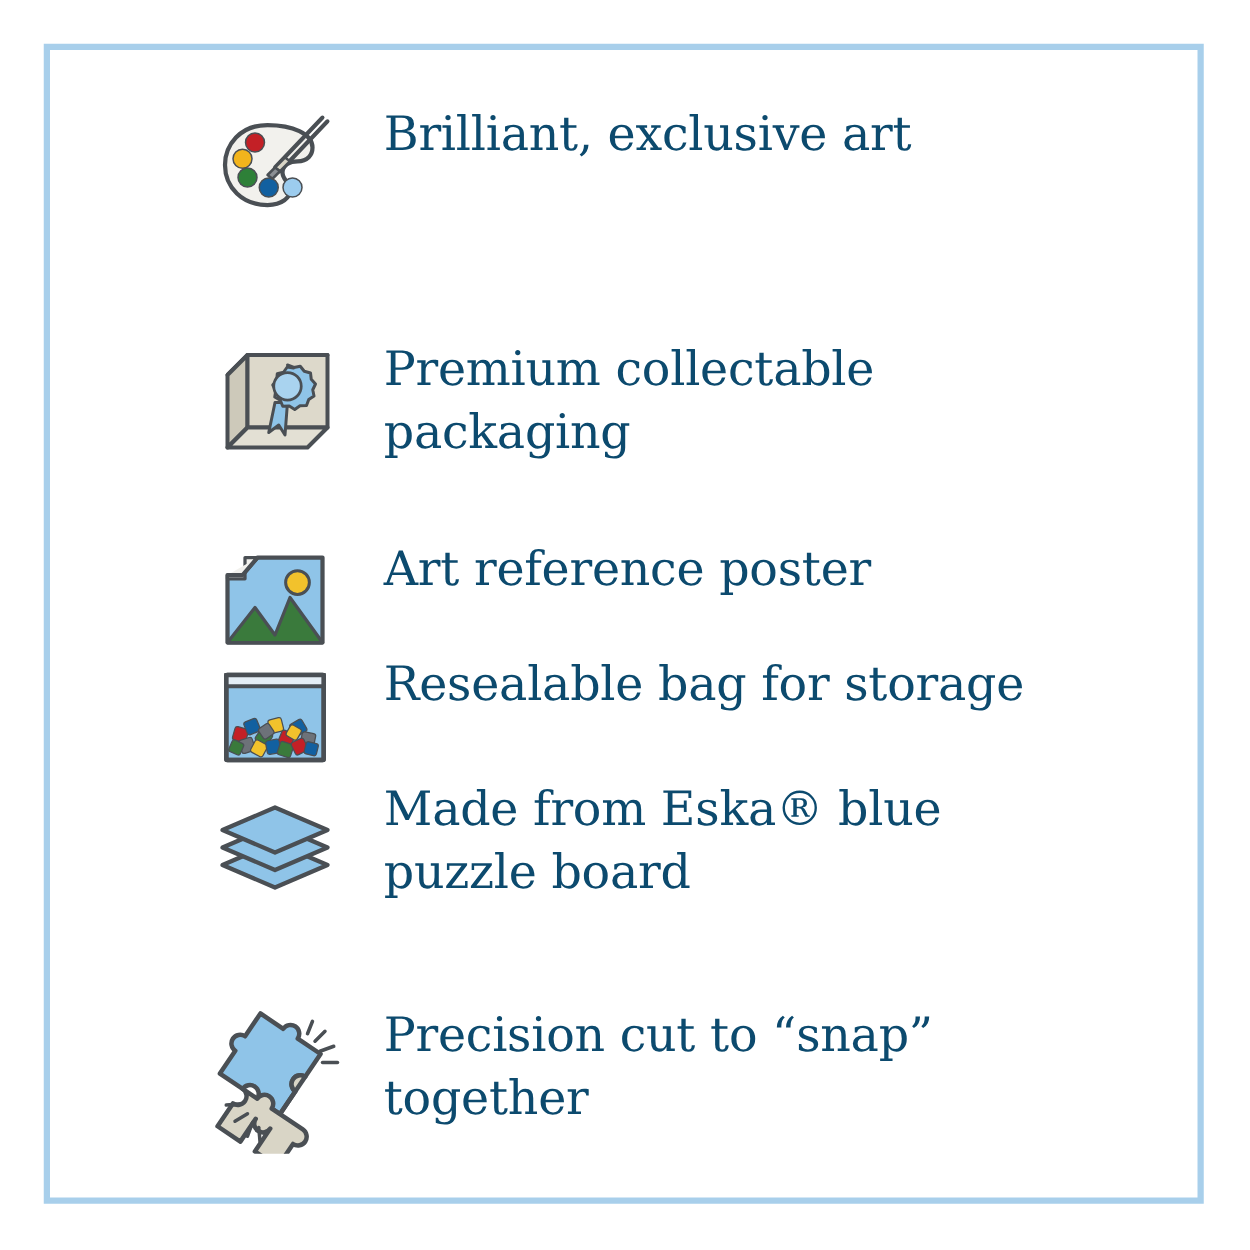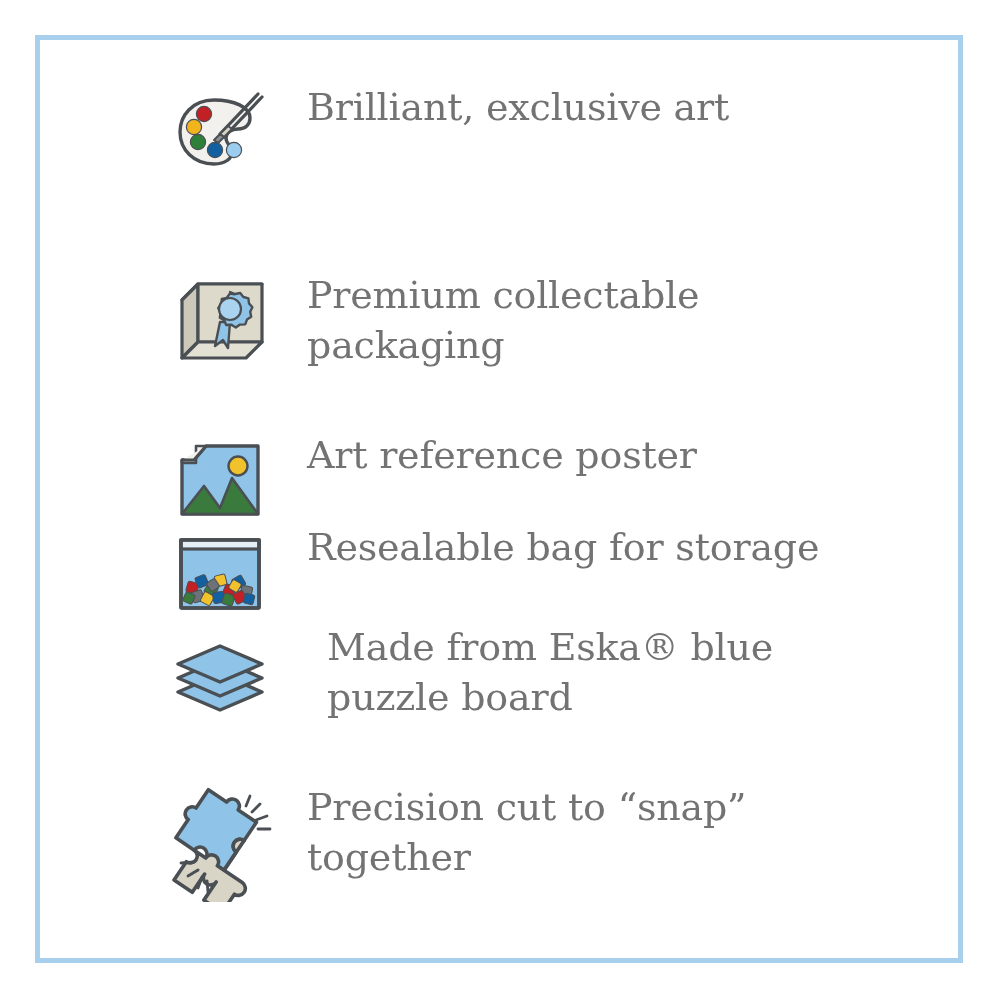--- a/index.html
+++ b/index.html
@@ -56,21 +56,21 @@
     display: flex;
     align-items: center;
     justify-content: flex-start;
   }
 
   .icon-cell svg {
     display: block;
   }
 
   .label-cell {
-    color: #737373;
+    color: #0c4a6e;
     font-family: "DejaVu Serif", "Liberation Serif", serif;
     font-size: 38px;
     line-height: 1.32;
     letter-spacing: -0.2px;
     font-weight: 400;
     padding-left: 17px;
     white-space: pre-line;
   }
 </style>
 </head>
@@ -171,36 +171,36 @@
             <rect x="38" y="58" width="10" height="10" rx="2" fill="#6d7279" transform="rotate(-34 43 63)"></rect>
             <rect x="60" y="59" width="10" height="10" rx="2" fill="#f2c22c" transform="rotate(30 65 64)"></rect>
           </g>
 
           <rect x="11" y="18" width="78" height="68" rx="1" fill="none" stroke="#4a4f54" stroke-width="3.6"></rect>
         </svg>
       </div>
       <div class="label-cell">Resealable bag for storage</div>
     </div>
 
-    <div class="feature-row" style="top:540px;gap:20px;">
+    <div class="feature-row" style="top:540px;">
       <div class="icon-cell">
         <svg width="100" height="100" viewBox="0 0 100 100" aria-hidden="true">
 
           <path d="M50 52 L92 70 L50 88 L8 70 Z" fill="#8fc4e8" stroke="#4a4f54" stroke-width="3.4" stroke-linejoin="round"></path>
 
           <path d="M50 38 L92 56 L50 74 L8 56 Z" fill="#8fc4e8" stroke="#4a4f54" stroke-width="3.4" stroke-linejoin="round"></path>
 
           <path d="M50 24 L92 42 L50 60 L8 42 Z" fill="#8fc4e8" stroke="#4a4f54" stroke-width="3.4" stroke-linejoin="round"></path>
         </svg>
       </div>
       <div class="label-cell">Made from Eska® blue
 puzzle board</div>
     </div>
 
-    <div class="feature-row" style="top:700px;">
+    <div class="feature-row" style="top:721px;">
       <div class="icon-cell">
         <svg width="110" height="120" viewBox="0 0 110 120" aria-hidden="true">
           <g transform="rotate(34 55 60)">
 
             <path d="M12 26
               L34 26
               a7 7 0 1 1 14 0
               L70 26
               L70 48
               a7 7 0 1 0 0 14

